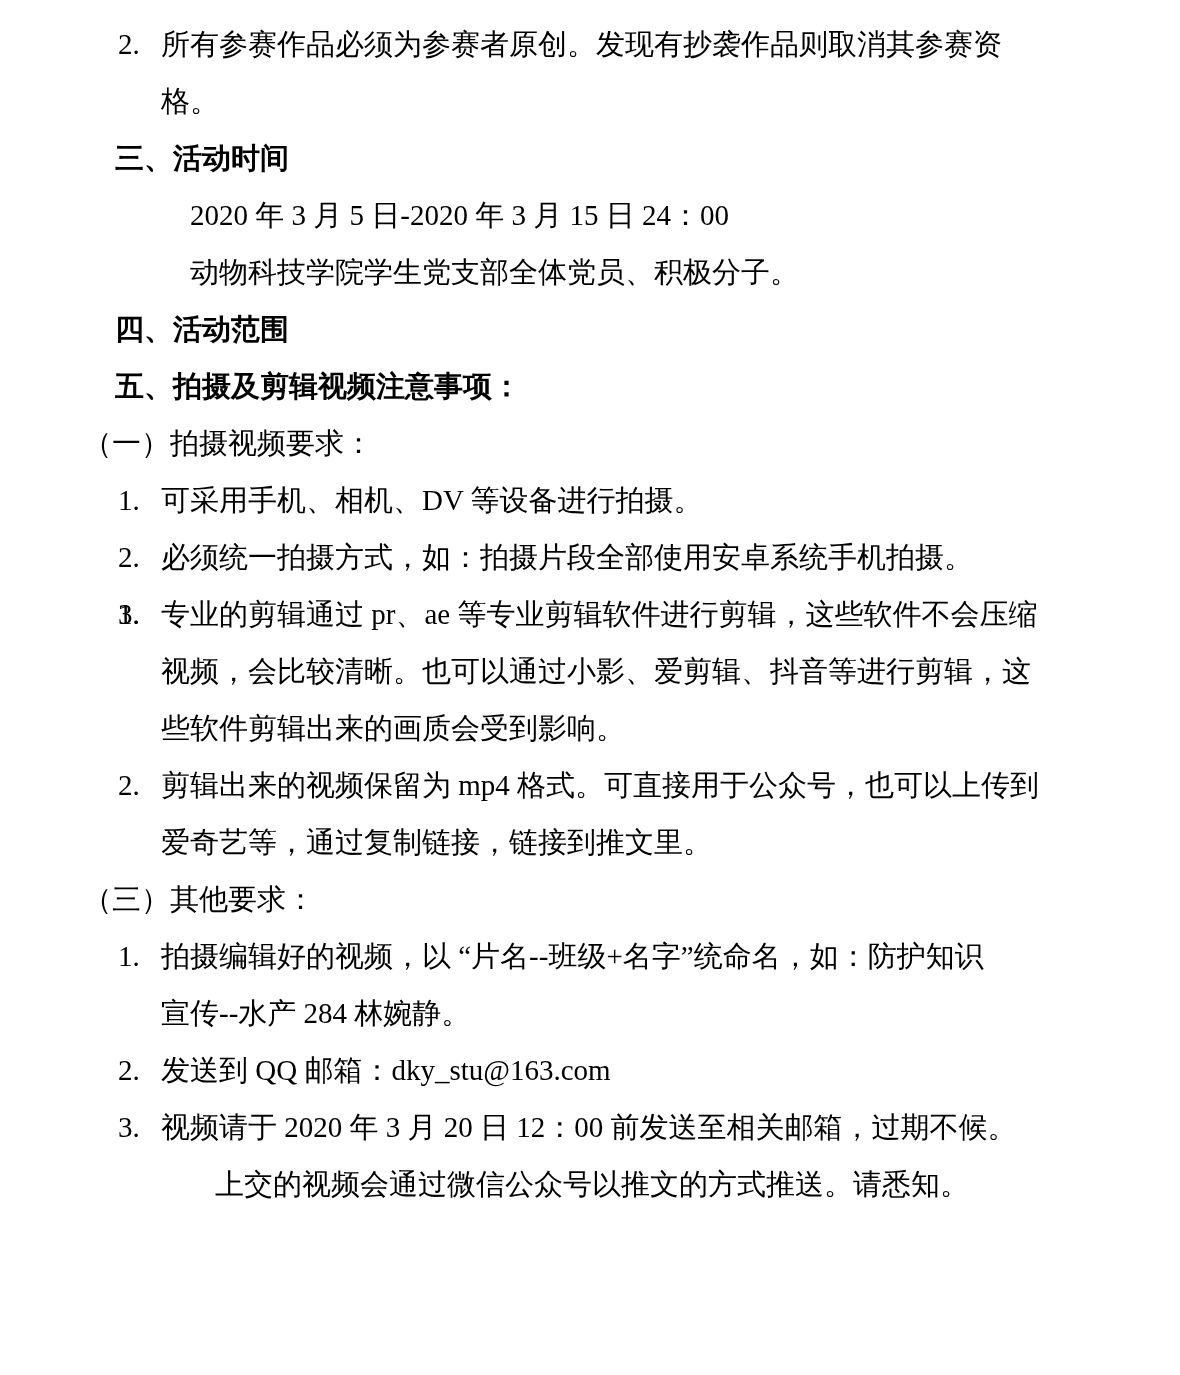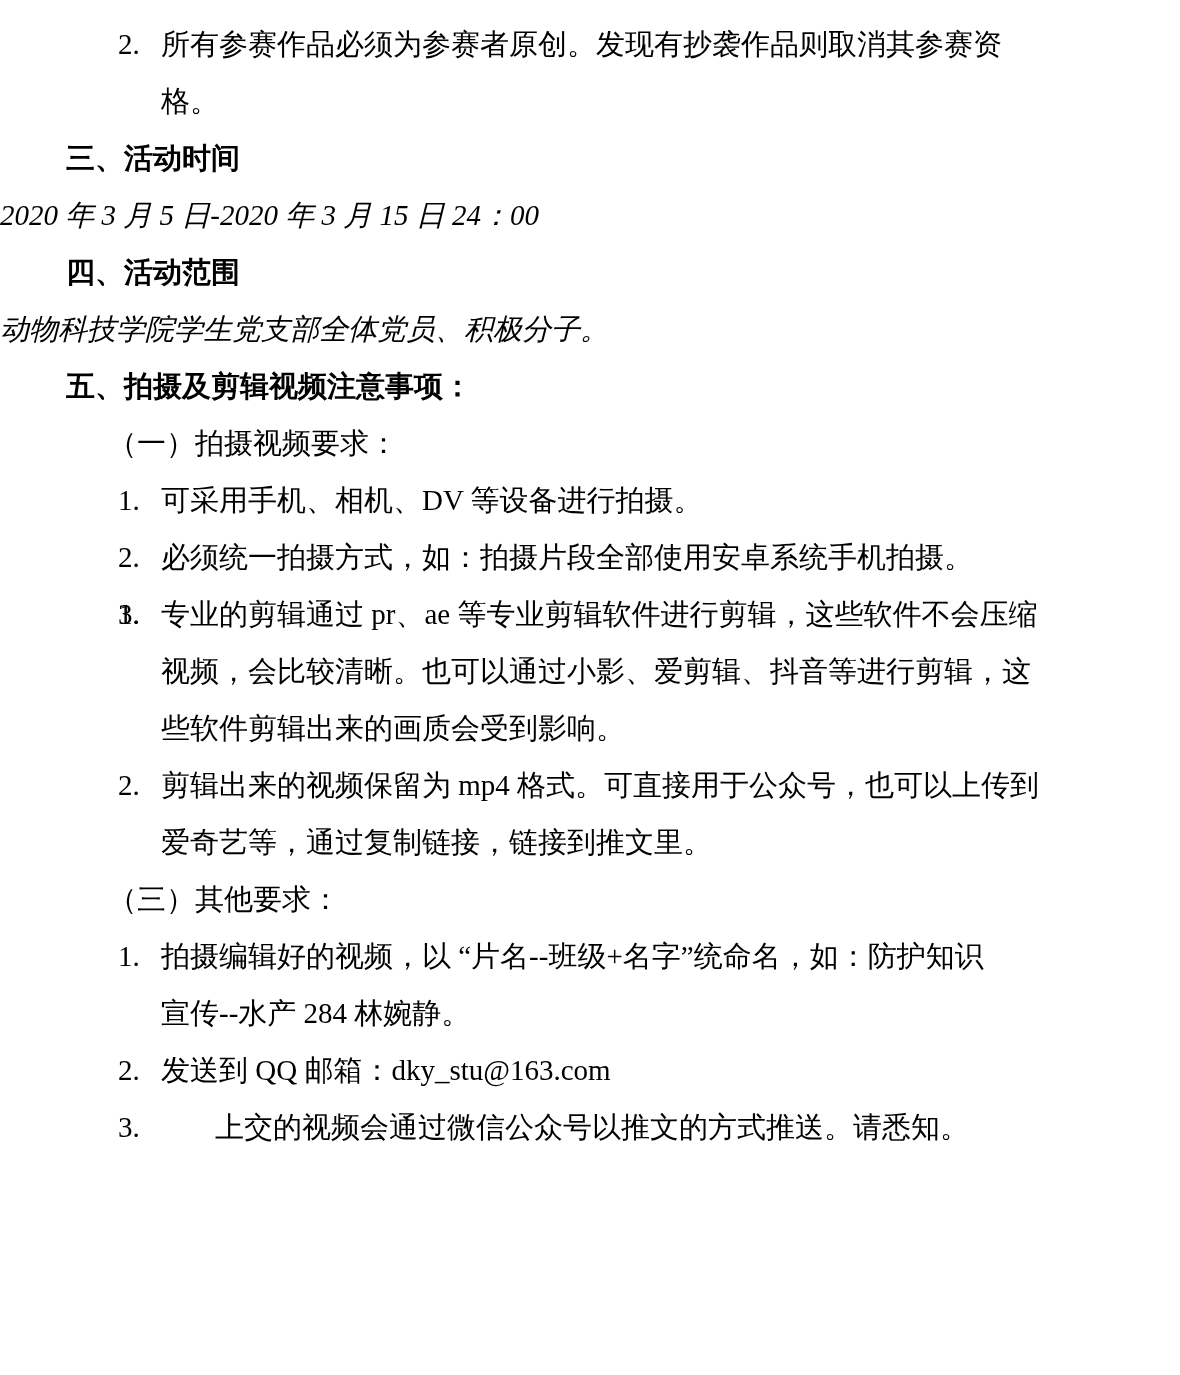--- a/index.html
+++ b/index.html
@@ -23,68 +23,68 @@
     background: #ffffff;
   }
   .para {
     line-height: 57px;
   }
   .ptext {
     white-space: pre-wrap;
   }
   
   .p-heading {
-    padding-left: 66px;
+    padding-left: 115px;
     font-weight: bold;
     font-family: "Liberation Sans", "DejaVu Sans", sans-serif;
   }
   
   .p-numbered {
     position: relative;
     padding-left: 161px;
   }
   .p-numbered .num {
     position: absolute;
     left: 118px;
     top: 0;
     line-height: 57px;
   }
   
   .p-subheading {
-    padding-left: 108px;
+    padding-left: 83px;
   }
   
   .p-body {
-    font-style: italic;
+    padding-left: 190px;
   }
   .p-body-deep {
     padding-left: 215px;
   }
 </style>
 </head>
 <body>
 
 <div class="page">
   <div>
       <div class="para p-numbered"><span class="num">2.</span><span class="ptext">所有参赛作品必须为参赛者原创。发现有抄袭作品则取消其参赛资
 格。</span></div>
       <div class="para p-heading"><span class="ptext">三、活动时间</span></div>
       <div class="para p-body"><span class="ptext">2020 年 3 月 5 日-2020 年 3 月 15 日 24：00</span></div>
+      <div class="para p-body"><span class="ptext">动物科技学院学生党支部全体党员、积极分子。</span></div>
       <div class="para p-heading"><span class="ptext">四、活动范围</span></div>
-      <div class="para p-body"><span class="ptext">动物科技学院学生党支部全体党员、积极分子。</span></div>
       <div class="para p-heading"><span class="ptext">五、拍摄及剪辑视频注意事项：</span></div>
       <div class="para p-subheading"><span class="ptext">（一）拍摄视频要求：</span></div>
       <div class="para p-numbered"><span class="num">1.</span><span class="ptext">可采用手机、相机、DV 等设备进行拍摄。</span></div>
       <div class="para p-numbered"><span class="num">2.</span><span class="ptext">必须统一拍摄方式，如：拍摄片段全部使用安卓系统手机拍摄。</span></div>
       <div class="para p-numbered"><span class="num">3.</span></div>
       <div class="para p-numbered"><span class="num">1.</span><span class="ptext">专业的剪辑通过 pr、ae 等专业剪辑软件进行剪辑，这些软件不会压缩
 视频，会比较清晰。也可以通过小影、爱剪辑、抖音等进行剪辑，这
 些软件剪辑出来的画质会受到影响。</span></div>
       <div class="para p-numbered"><span class="num">2.</span><span class="ptext">剪辑出来的视频保留为 mp4 格式。可直接用于公众号，也可以上传到
 爱奇艺等，通过复制链接，链接到推文里。</span></div>
       <div class="para p-subheading"><span class="ptext">（三）其他要求：</span></div>
       <div class="para p-numbered"><span class="num">1.</span><span class="ptext">拍摄编辑好的视频，以 “片名--班级+名字”统命名，如：防护知识
 宣传--水产 284 林婉静。</span></div>
       <div class="para p-numbered"><span class="num">2.</span><span class="ptext">发送到 QQ 邮箱：dky_stu@163.com</span></div>
-      <div class="para p-numbered"><span class="num">3.</span></div>
+      <div class="para p-numbered"><span class="num">3.</span><span class="ptext">视频请于 2020 年 3 月 20 日 12：00 前发送至相关邮箱，过期不候。</span></div>
       <div class="para p-body-deep"><span class="ptext">上交的视频会通过微信公众号以推文的方式推送。请悉知。</span></div>
     </div>
 </div>
 
 </body></html>

